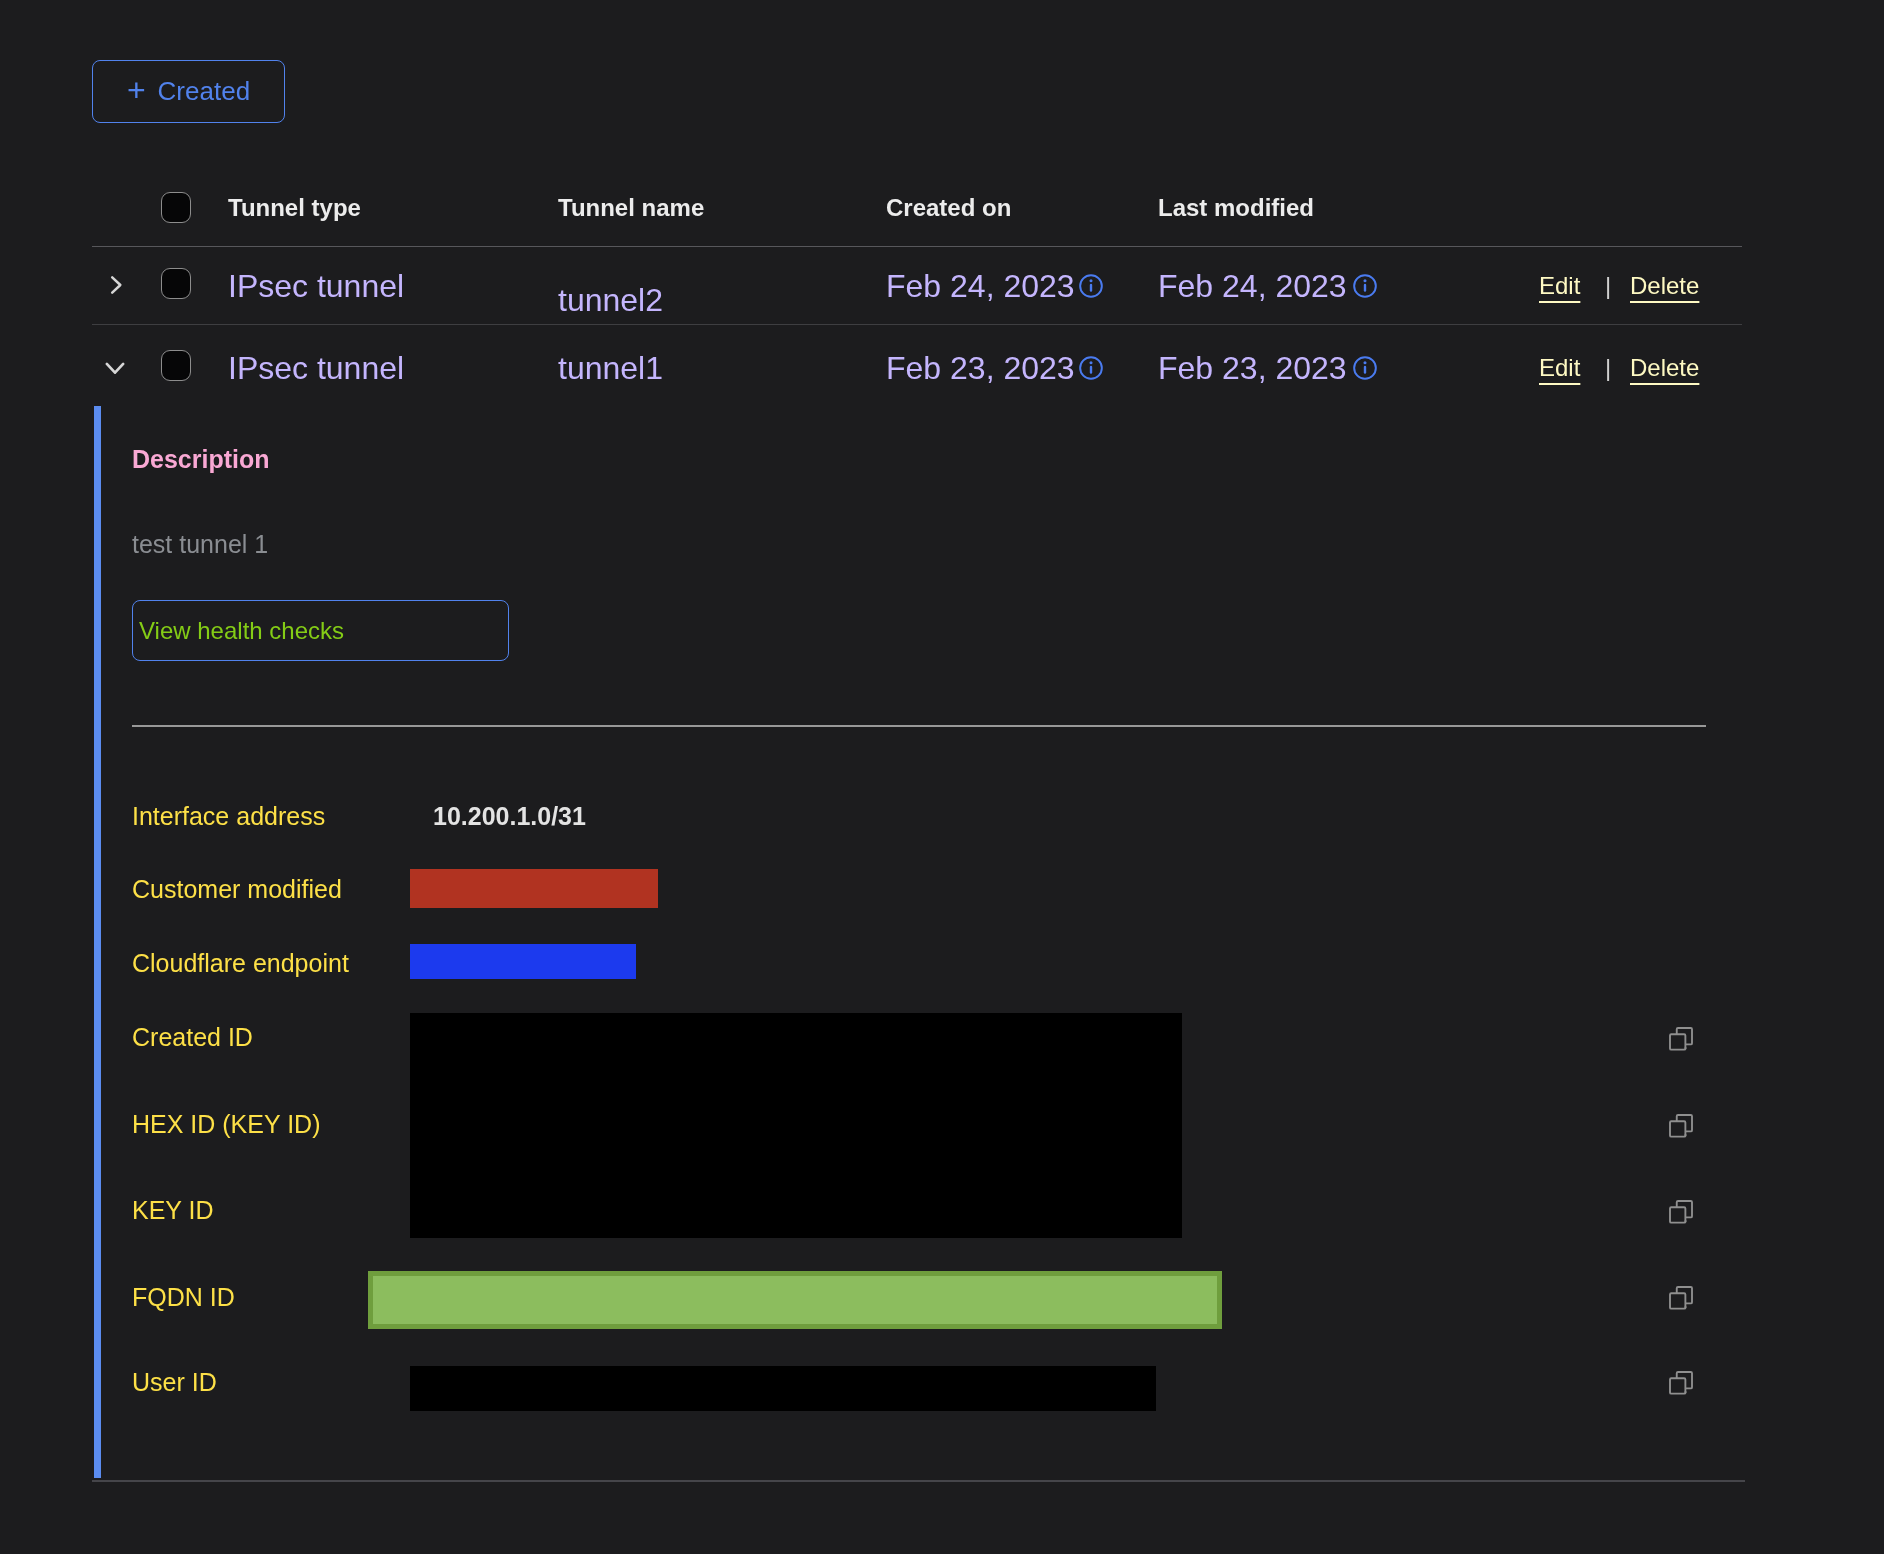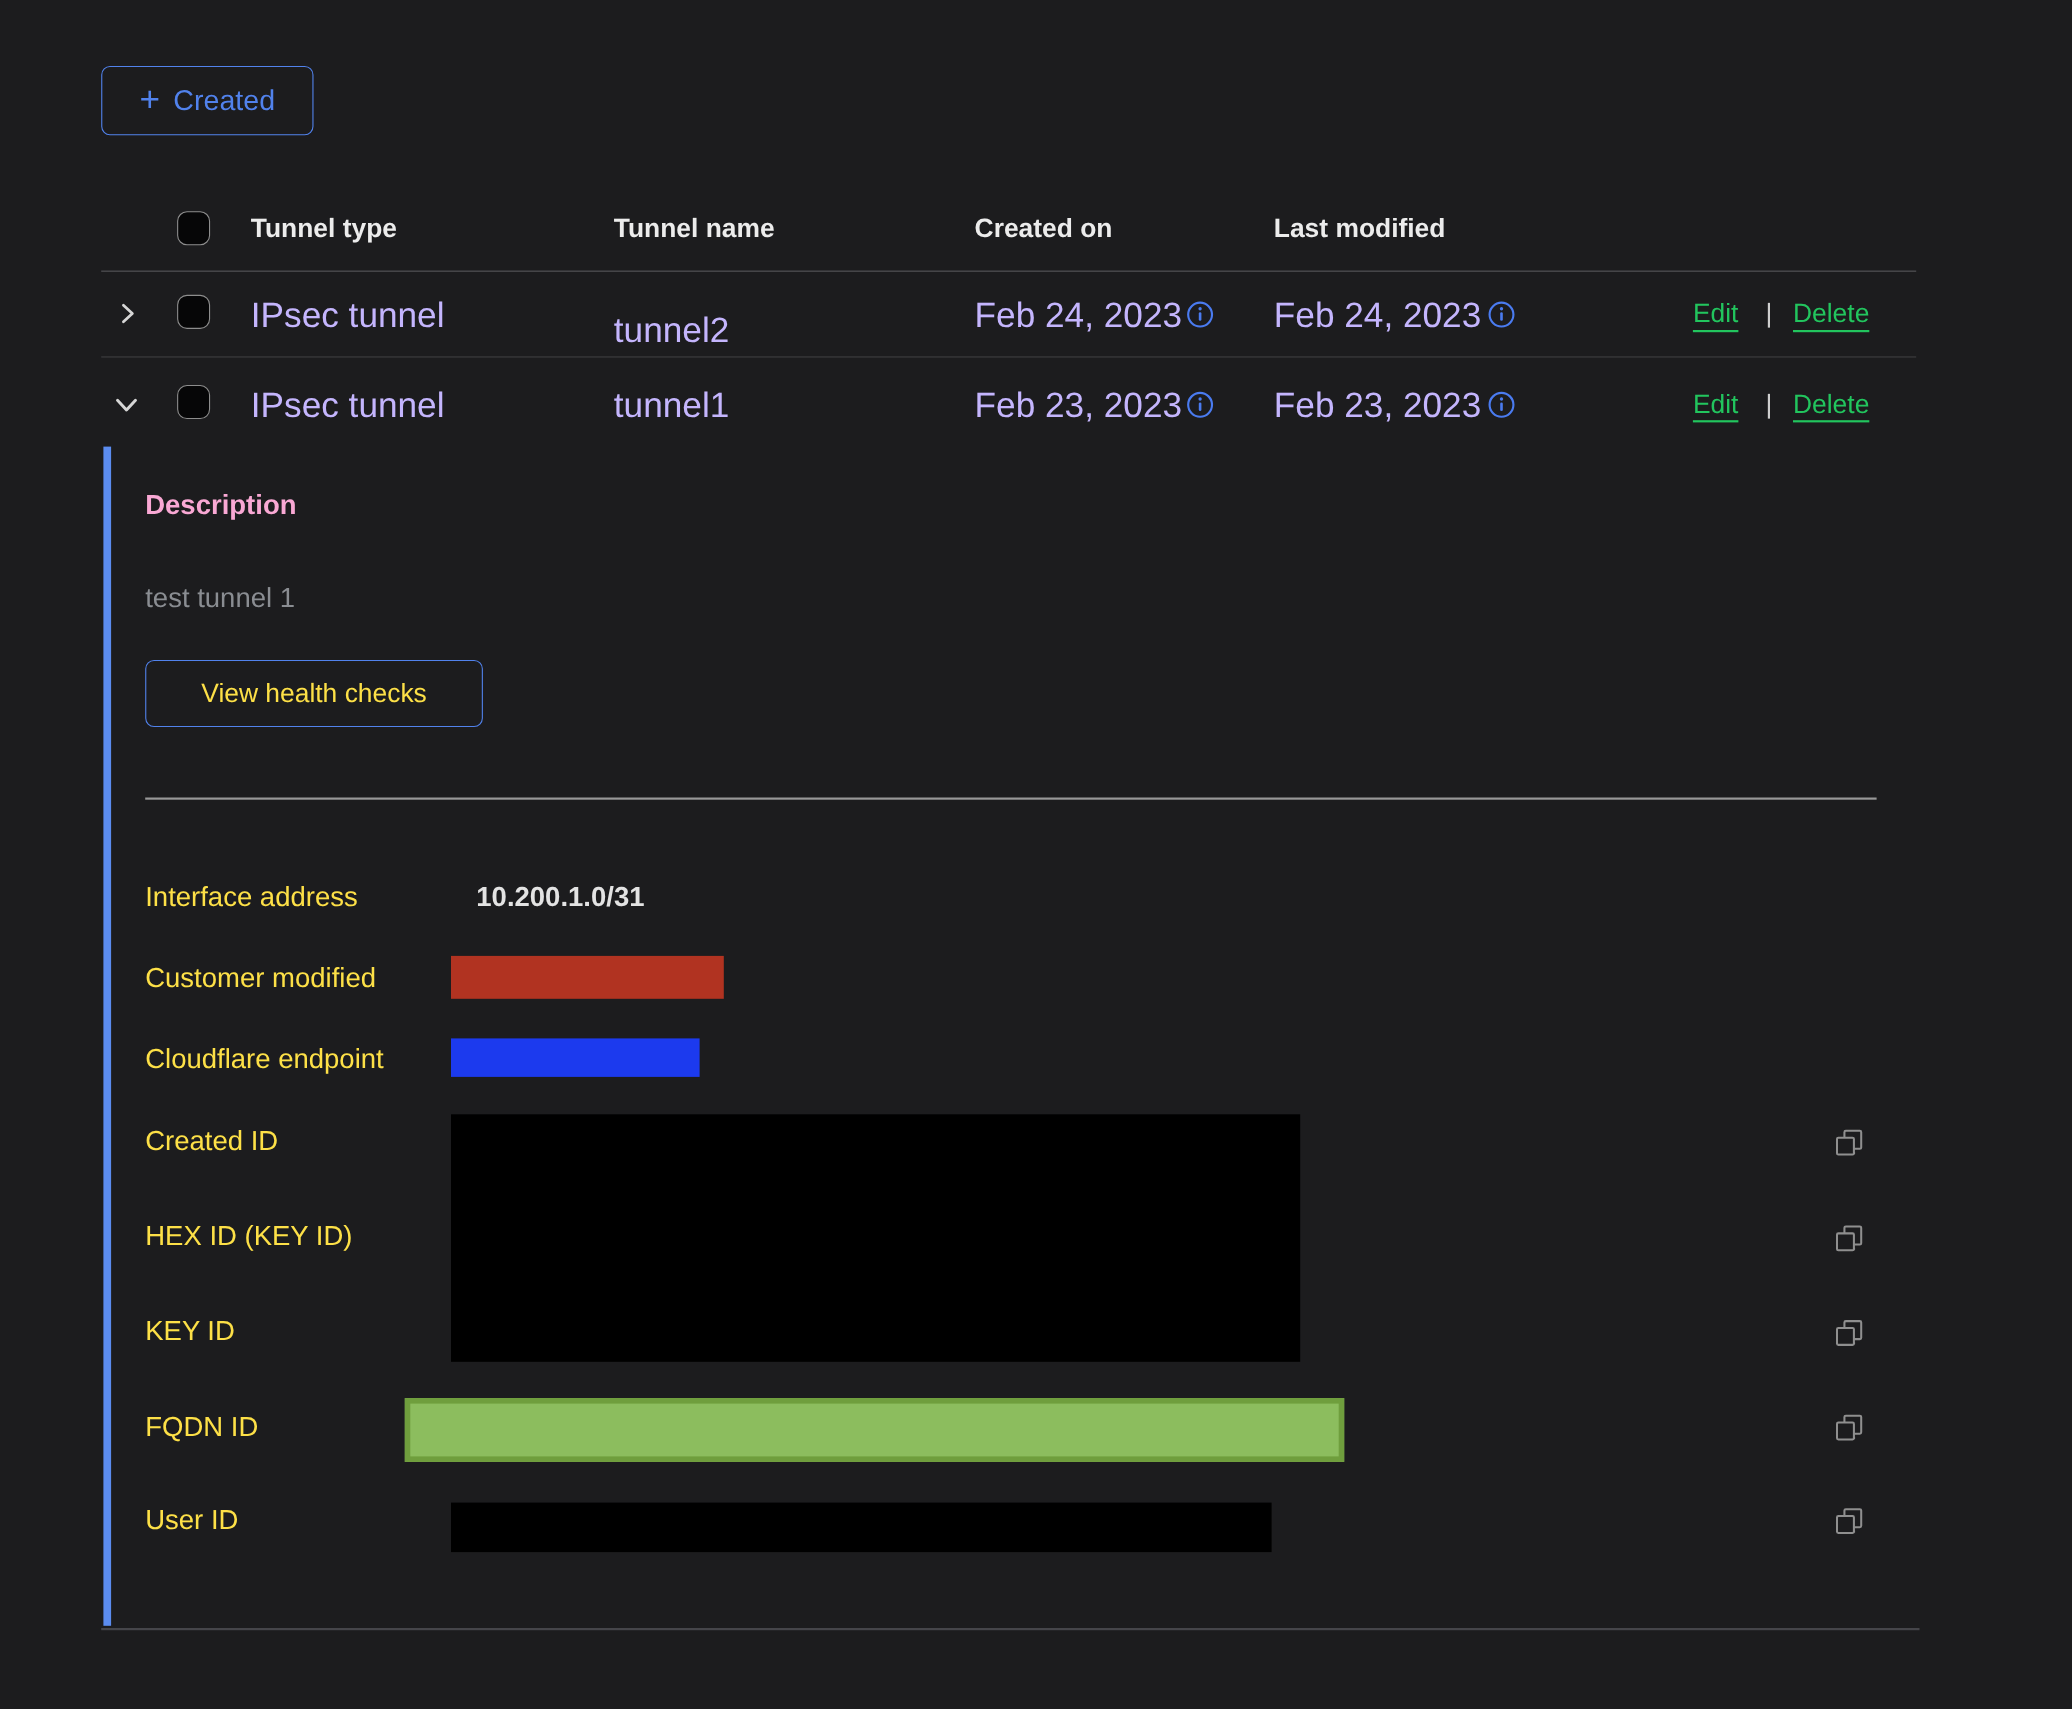--- a/index.html
+++ b/index.html
@@ -19,34 +19,34 @@
   .th{position:absolute;font-size:24px;font-weight:700;color:#ececec;white-space:nowrap;line-height:30px;}
   .td{position:absolute;font-size:32px;color:#c4b5fd;white-space:nowrap;line-height:30px;}
   .checkbox{
     position:absolute;width:30px;height:31px;border:1.5px solid #8d8d8d;
     border-radius:9px;background:#060607;box-sizing:border-box;cursor:pointer;
   }
   .divider{position:absolute;height:0;border-top:1px solid #3e3e41;}
   .divider.header{border-top:1px solid #57575b;}
   .divider.bottom{border-top:2px solid #45454a;}
   .link{
-    position:absolute;font-size:24px;color:#22c55e;line-height:30px;cursor:pointer;
+    position:absolute;font-size:24px;color:#fef9c3;line-height:30px;cursor:pointer;
     text-decoration:underline;text-underline-offset:7px;text-decoration-thickness:2px;white-space:nowrap;
   }
   .pipe{position:absolute;font-size:24px;color:#cfcfcf;line-height:30px;}
   .icon-btn{position:absolute;cursor:pointer;line-height:0;background:none;border:none;padding:0;}
   
   .blue-bar{position:absolute;left:94px;top:406px;width:7px;height:1072px;background:#5b8cf0;}
   .section-title{position:absolute;font-size:25px;font-weight:600;color:#f9a8d4;line-height:30px;}
   .muted{position:absolute;font-size:25px;color:#8a8d92;line-height:30px;}
   .health-btn{
-    position:absolute;left:132px;top:600px;width:307px;height:61px;
+    position:absolute;left:132px;top:600px;width:377px;height:61px;
     background:transparent;border:1.5px solid #5182ec;border-radius:8px;
-    color:#fde047;font-size:24px;font-family:inherit;cursor:pointer;
-    display:flex;align-items:center;justify-content:center;
+    color:#84cc16;font-size:24px;font-family:inherit;cursor:pointer;
+    display:flex;align-items:center;
   }
   .wide-divider{position:absolute;left:132px;top:725px;width:1574px;height:0;border-top:2px solid #989898;}
   .field-label{position:absolute;left:132px;font-size:25px;color:#fde047;line-height:30px;white-space:nowrap;}
   .field-value{position:absolute;font-size:25px;color:#e3e3e3;line-height:30px;white-space:nowrap;}
   .redact{position:absolute;}
   .redact.red{background:#b13321;}
   .redact.blue{background:#1c3aee;}
   .redact.black{background:#000000;}
   .redact.green{background:#8cbd5e;border:5px solid #6f9e3d;box-sizing:border-box;}
 </style>

